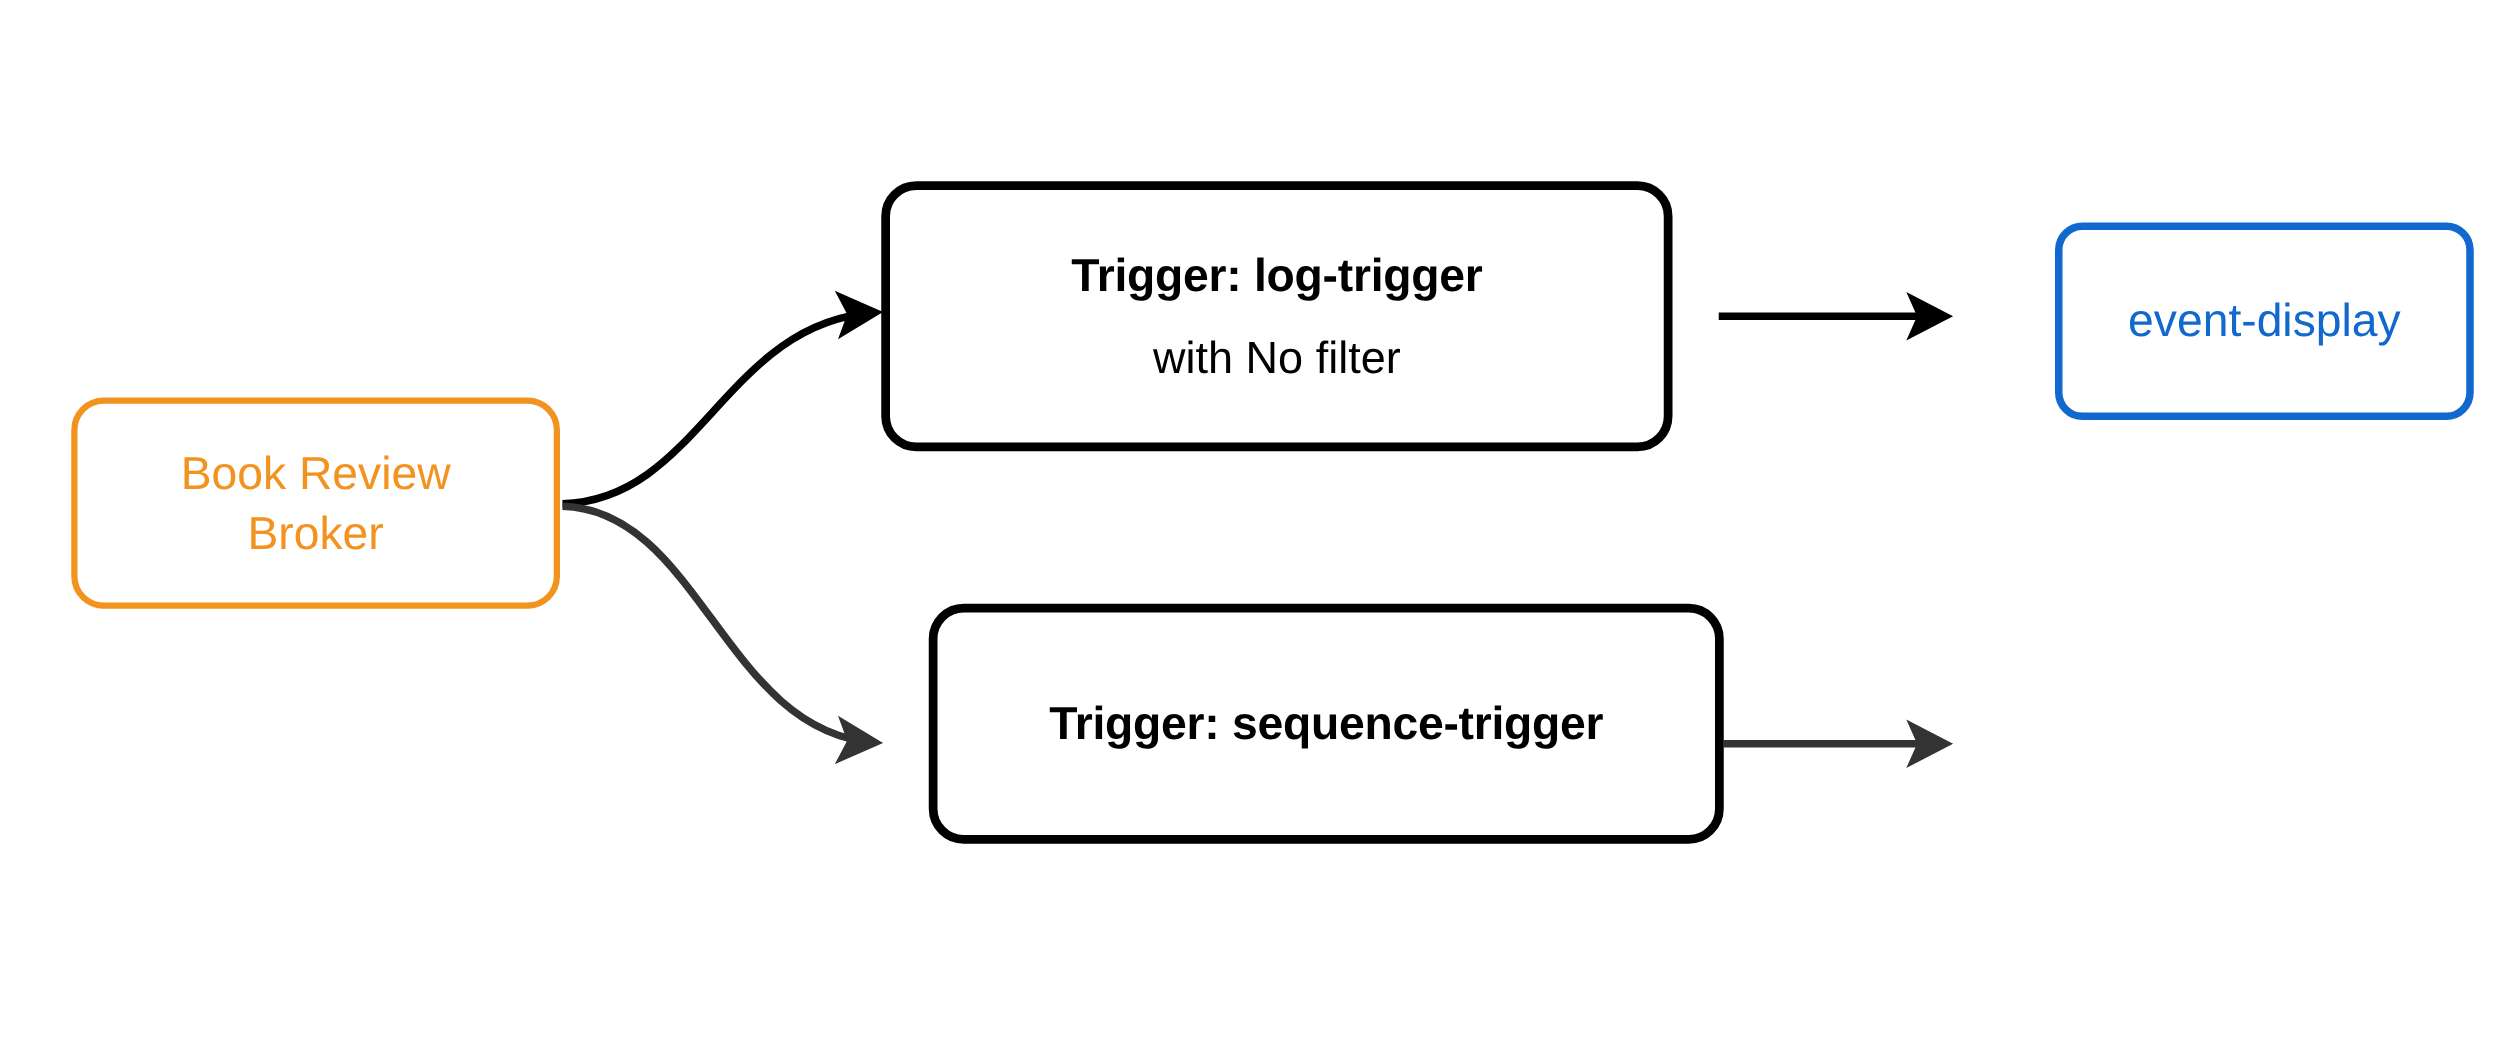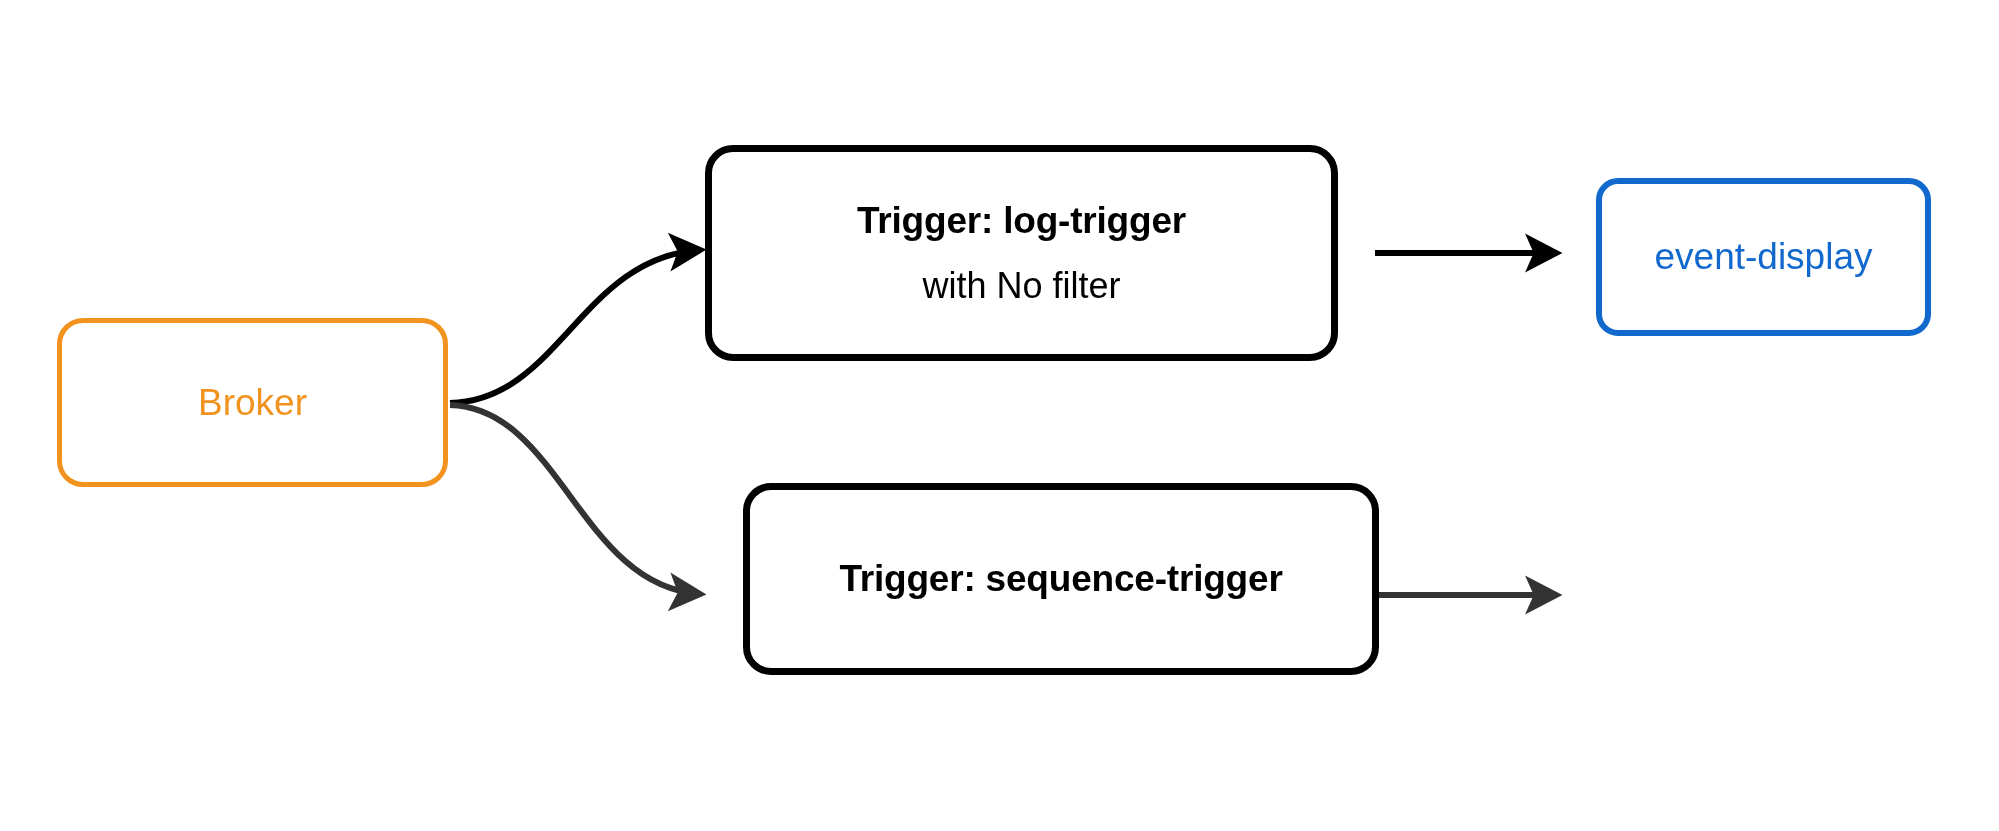--- a/index.html
+++ b/index.html
@@ -88,21 +88,21 @@
     left: 1596px;
     width: 335px;
     height: 158px;
     border: 6px solid #1168cd;
     border-radius: 22px;
     color: #1168cd;
     font-size: 37px;
     font-weight: 400;
     white-space: nowrap;
   }
-  .node-target-event-display { top: 178px; }
+  .node-target-event-display { top: 178px; margin-left: 48px; }
   .node-target-sequence      { top: 520px; }
 </style>
 </head>
 <body>
 
 <div id="diagram-canvas">
 
   <svg id="edge-layer" viewBox="0 0 1999 831" width="1999" height="831" xmlns="http://www.w3.org/2000/svg">
     <defs>
       <marker id="arrow-black" viewBox="0 0 12 12" refX="9.2" refY="6" markerWidth="7.2" markerHeight="7.2" orient="auto-start-reverse" markerUnits="strokeWidth">
@@ -116,20 +116,21 @@
     <path d="M 450 403 C 560 400 580 258 700 250" fill="none" stroke="#000000" stroke-width="6" stroke-linecap="butt" marker-end="url(#arrow-black)"></path>
 
     <path d="M 450 405 C 560 408 580 586 700 594" fill="none" stroke="#333333" stroke-width="6" stroke-linecap="butt" marker-end="url(#arrow-gray)"></path>
 
     <path d="M 1375 253 L 1556 253" fill="none" stroke="#000000" stroke-width="6" stroke-linecap="butt" marker-end="url(#arrow-black)"></path>
 
     <path d="M 1379 595 L 1556 595" fill="none" stroke="#333333" stroke-width="6" stroke-linecap="butt" marker-end="url(#arrow-gray)"></path>
   </svg>
 
   <div class="node node-broker">
+    <span class="line">Book Review</span>
     <span class="line">Broker</span>
   </div>
 
   <div class="node node-trigger node-trigger-log">
     <span class="title">Trigger: log-trigger</span>
     <span class="subtitle">with No filter</span>
   </div>
 
   <div class="node node-trigger node-trigger-sequence">
     <span class="title">Trigger: sequence-trigger</span>

